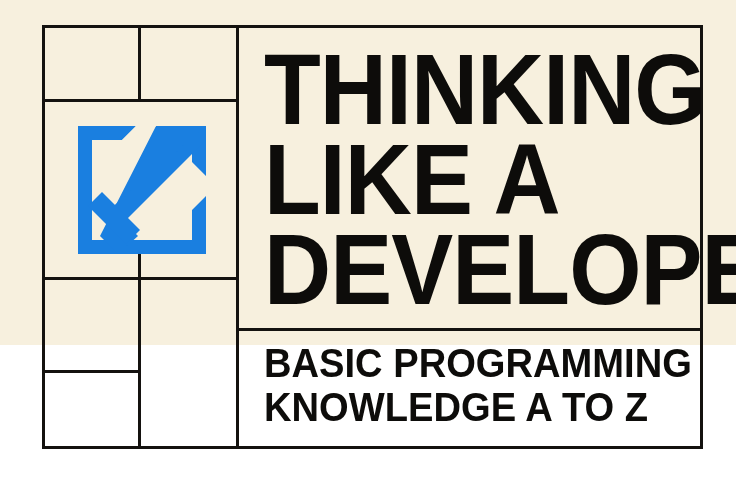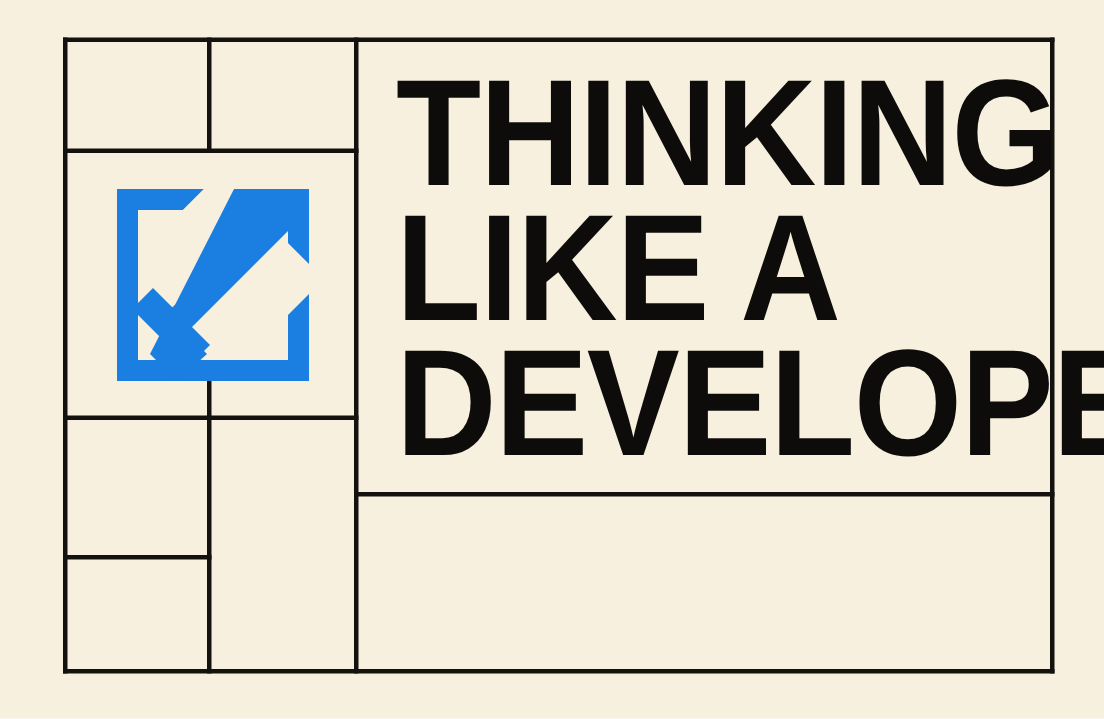--- a/index.html
+++ b/index.html
@@ -9,21 +9,21 @@
   body {
     width: 736px;
     height: 479px;
     overflow: hidden;
     font-family: "Liberation Sans", sans-serif;
   }
 
   #poster {
     position: relative;
     width: 736px;
-    height: 479px;
+    height: 345px;
     background: #f7f0de;
   }
 
   
   .rule {
     position: absolute;
     background: #14120f;
   }
   .rule-h { height: 3px; }
   .rule-v { width: 3px; }
@@ -160,14 +160,18 @@
       </svg>
     </div>
   </div>
 
   <div id="title-block">
     <div class="title-line" id="title-line-1">THINKING</div>
     <div class="title-line">LIKE A</div>
     <div class="title-line">DEVELOPER</div>
   </div>
 
+  <div id="subtitle-block">
+    <div class="subtitle-line">BASIC PROGRAMMING</div>
+    <div class="subtitle-line">KNOWLEDGE A TO Z</div>
+  </div>
 
 </div>
 
 </body></html>

